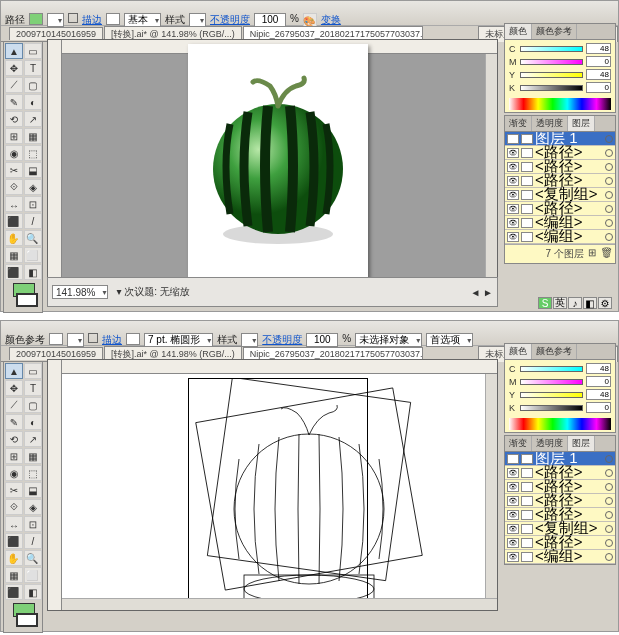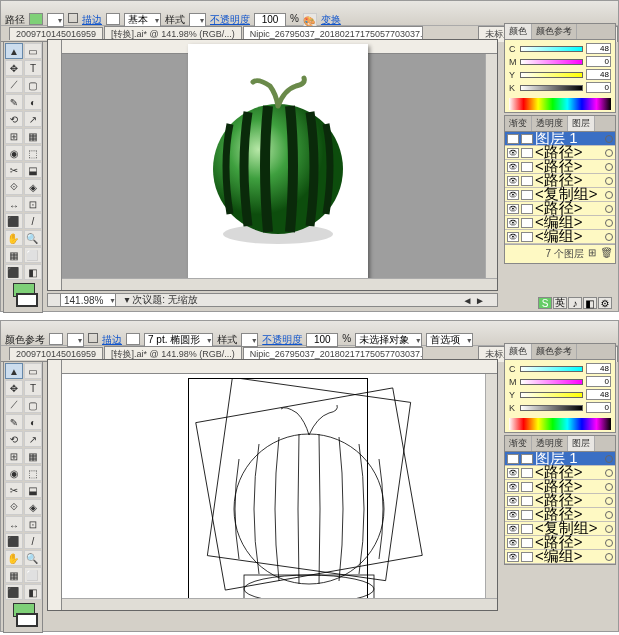--- a/index.html
+++ b/index.html
@@ -18,21 +18,21 @@
 .toolbox{position:absolute;left:2px;top:40px;width:40px;background:#d4d0c8;border:1px solid #888;display:grid;grid-template-columns:1fr 1fr;gap:1px;padding:1px}
 .tbtn{width:18px;height:16px;background:#e8e6e2;border:1px solid #ccc;display:flex;align-items:center;justify-content:center;font-size:10px;color:#333}
 .tbtn.sel{background:#cde;border-color:#68a}
 .clrbox{grid-column:1/3;height:30px;display:flex;flex-direction:column;align-items:center;gap:2px;padding:2px}
 .fillsw{width:22px;height:14px;border:1px solid #333;background:#7fd077}
 .strokesw{width:22px;height:14px;border:2px solid #333;margin-top:-6px;margin-left:6px;background:#fff}
 .canvas-area{position:absolute;left:46px;top:38px;right:120px;bottom:20px;background:#9e9e9e;overflow:hidden;border:1px solid #666}
 .artboard{position:absolute;background:#fff;box-shadow:2px 2px 4px rgba(0,0,0,.4)}
 .ruler-h{position:absolute;left:0;right:0;top:0;height:14px;background:#f0ede6;border-bottom:1px solid #888}
 .ruler-v{position:absolute;left:0;top:0;bottom:0;width:14px;background:#f0ede6;border-right:1px solid #888}
-.statusbar{position:absolute;left:46px;right:120px;bottom:4px;height:14px;background:#e8e6e2;border:1px solid #888;display:flex;align-items:center;padding:0 12px;gap:8px;font-size:9px;color:#333}
+.statusbar{position:absolute;left:46px;right:120px;bottom:4px;height:30px;background:#e8e6e2;border:1px solid #888;display:flex;align-items:center;padding:0 4px;gap:8px;font-size:9px;color:#333}
 .panels{position:absolute;right:2px;top:22px;width:112px;display:flex;flex-direction:column;gap:2px}
 .panel{background:#fef9c3;border:1px solid #888}
 .ptabs{display:flex;background:#c8c4bc;border-bottom:1px solid #888}
 .ptab{padding:1px 4px;font-size:9px;color:#333;border-right:1px solid #aaa}
 .ptab.act{background:#e8e6e2}
 .sliders{padding:3px 4px;display:flex;flex-direction:column;gap:2px}
 .srow{display:flex;align-items:center;gap:3px}
 .slet{width:8px;font-size:9px;color:#333}
 .slider{flex:1;height:6px;background:linear-gradient(90deg,#fff,#888);border:1px solid #666;position:relative}
 .slider.c{background:linear-gradient(90deg,#fff,#0ff)}

